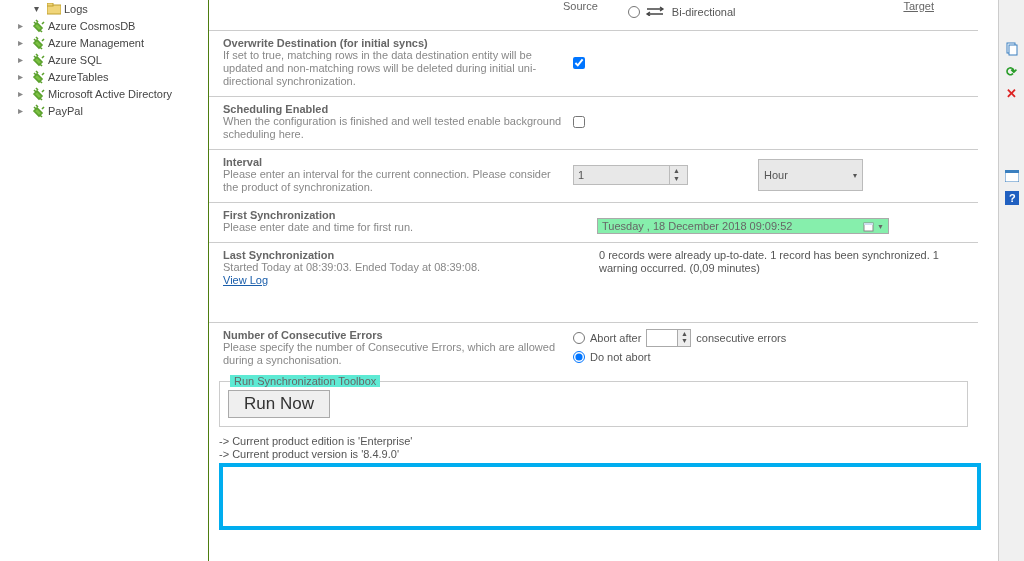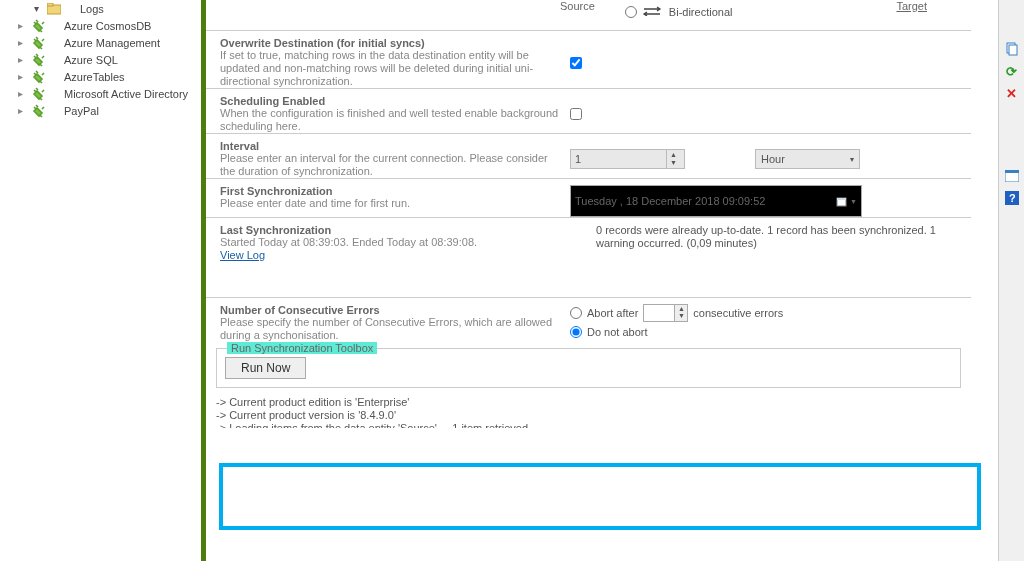--- a/index.html
+++ b/index.html
@@ -34,35 +34,35 @@
   font-size: 10px;
 }
 .tree-item .arrow.down { color: #555; }
 .tree-item .t-icon {
   width: 16px;
   display: inline-flex;
   align-items: center;
   justify-content: center;
 }
 .tree-item .label {
-  margin-left: 18px;
+  margin-left: 2px;
   color: #444;
   text-align: right;
 }
 .main-panel {
   position: absolute;
-  left: 201px;
+  left: 208px;
   top: 0;
   width: 770px;
   height: 561px;
-  border-left: 5px solid #4d7c0f;
+  border-left: 1px solid #4d7c0f;
   background: #fff;
 }
 .form-section {
-  padding: 6px 14px 0 14px;
+  padding: 6px 14px 8px 14px;
   border-bottom: 1px solid #ccc;
   display: flex;
   gap: 10px;
 }
 .form-section.noborder { border-bottom: none; }
 .form-left {
   width: 340px;
 }
 .form-right {
   flex: 1;
@@ -129,38 +129,39 @@
   text-align: center;
   line-height: 7px;
   border-left: 1px solid #aaa;
   background: #eee;
 }
 .select {
   display: inline-flex;
   align-items: center;
   border: 1px solid #bbb;
   background: #e8e8e8;
-  height: 20px;
+  height: 32px;
   width: 105px;
   font-size: 11px;
   padding: 0 5px;
   color: #555;
   justify-content: space-between;
 }
 .datepick {
   display: inline-flex;
   align-items: center;
   border: 1px solid #aaa;
-  height: 32px;
+  height: 16px;
   width: 292px;
   font-size: 11px;
   padding: 0 4px;
   color: #666;
-  background: #000000;
+  background: #86efac;
   justify-content: space-between;
+  margin-left: 24px;
 }
 .radio-row {
   display: flex;
   align-items: center;
   gap: 5px;
   margin-bottom: 4px;
 }
 input[type="radio"] { width: 12px; height: 12px; }
 .link {
   color: #1a5eab;
@@ -179,21 +180,21 @@
   left: 10px;
   background: #5eead4;
   padding: 0 4px;
   font-size: 11px;
   color: #666;
 }
 .btn {
   border: 1px solid #aaa;
   background: #efefef;
   padding: 3px 15px;
-  font-size: 12px;
+  font-size: 17px;
   color: #333;
   cursor: pointer;
 }
 .log-area {
   padding: 2px 10px;
   font-size: 11px;
   color: #555;
   line-height: 13px;
 }
 .highlight-box {
@@ -349,21 +350,21 @@
       <div class="sec-desc">When the configuration is finished and well tested enable background scheduling here.</div>
     </div>
     <div class="form-right" style="display:flex;align-items:center;">
       <input type="checkbox" class="chk" style="">
     </div>
   </div>
 
   <div class="form-section">
     <div class="form-left">
       <div class="sec-title">Interval</div>
-      <div class="sec-desc">Please enter an interval for the current connection. Please consider the duration of synchronization.</div>
+      <div class="sec-desc">Please enter an interval for the current connection. Please consider the product of synchronization.</div>
     </div>
     <div class="form-right" style="display:flex;align-items:center;gap:70px;">
       <div class="spinner">
         <input value="1" style="">
         <div class="sp-btns">
             <div>▲</div>
             <div>▼</div>
           </div>
       </div>
       <div class="select">

